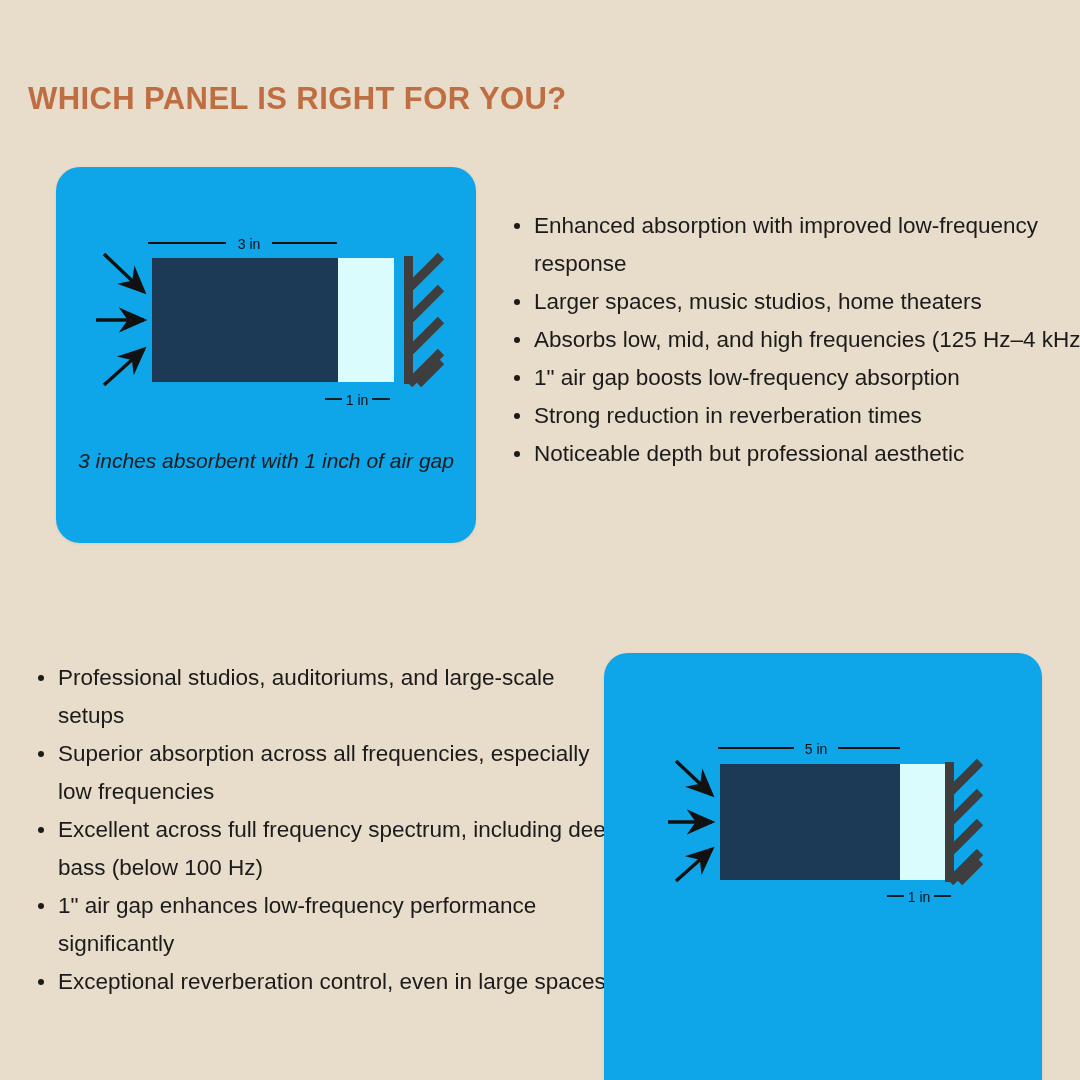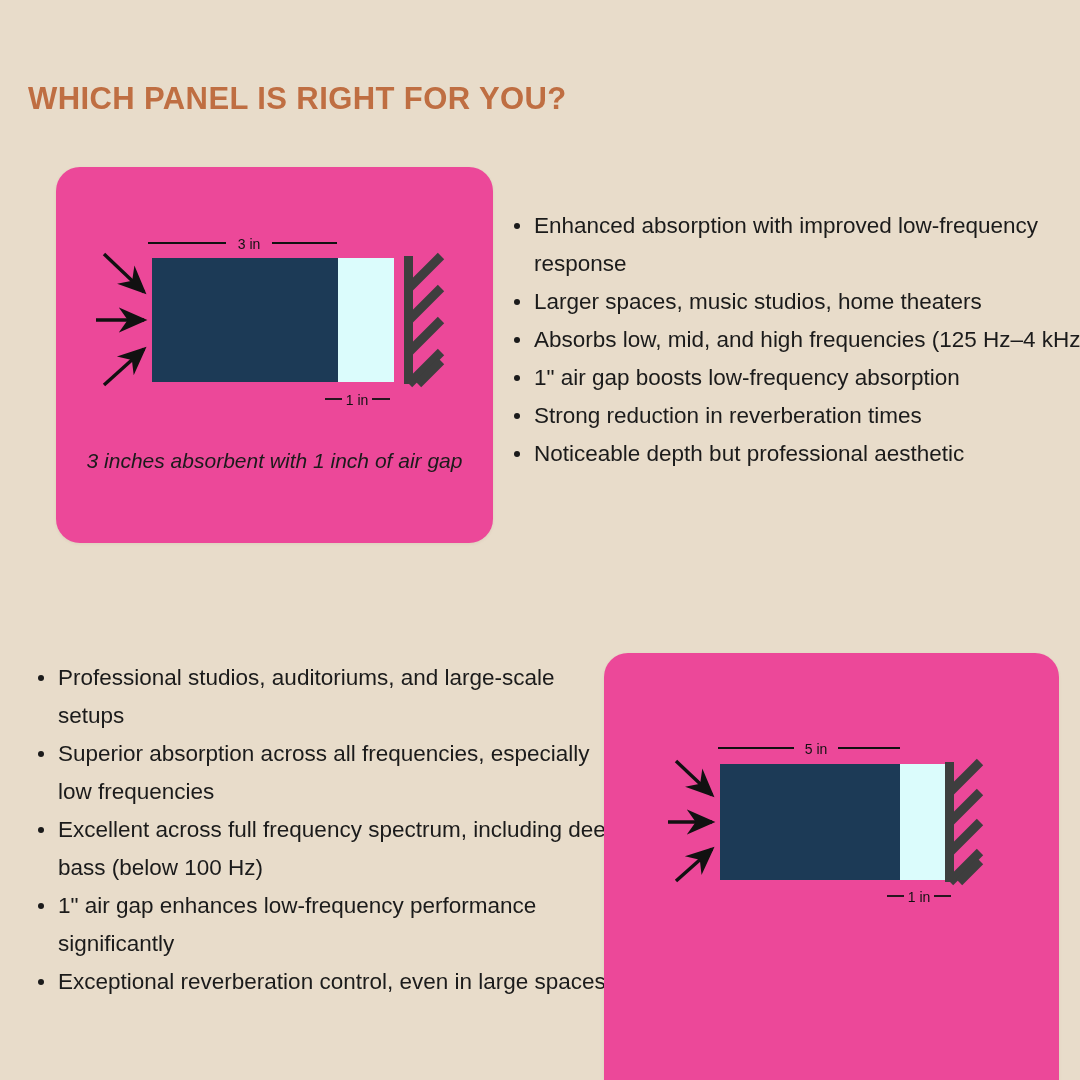--- a/index.html
+++ b/index.html
@@ -31,24 +31,23 @@
     font-size: 31px;
     font-weight: bold;
     letter-spacing: 0.4px;
     color: #bf6e42;
     white-space: nowrap;
   }
 
   
   .card {
     position: absolute;
-    background: #ec4899;
+    background: #0ea5e9;
     border-radius: 24px;
     box-shadow: 0 1px 3px rgba(120, 100, 70, 0.10);
-    padding-left: 17px;
   }
   #card-top    { left: 56px;  top: 141px; width: 420px; height: 376px; }
   #card-bottom { left: 604px; top: 627px; width: 438px; height: 498px; }
 
   
   .diagram {
     position: absolute;
     left: 0; right: 0; top: 0;
   }
   .diagram svg { display: block; }

